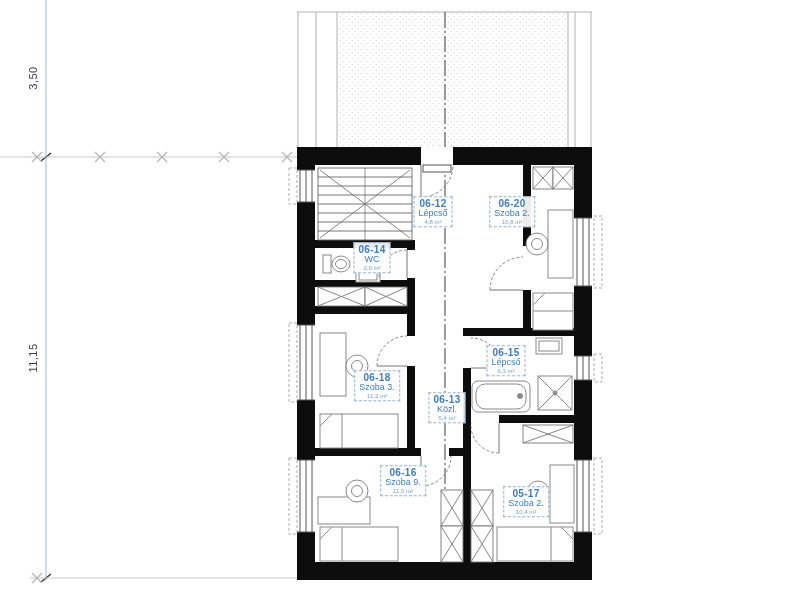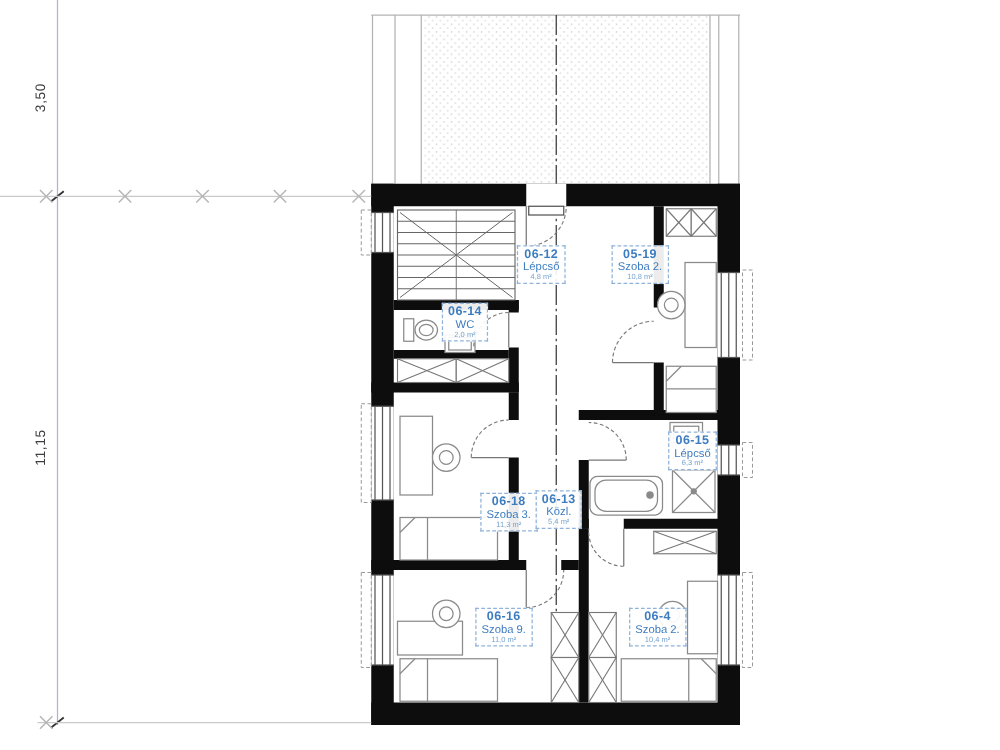--- a/index.html
+++ b/index.html
@@ -304,51 +304,51 @@
     </g>
   </g>
 </svg>
 
   <div class="room-label" style="left:433px;top:212px;">
     <span class="rl-code">06-12</span>
     <span class="rl-name">Lépcső</span>
     <span class="rl-area">4,8 m²</span>
   </div>
   <div class="room-label" style="left:512px;top:212px;">
-    <span class="rl-code">05-19</span>
+    <span class="rl-code">06-20</span>
     <span class="rl-name">Szoba 2.</span>
     <span class="rl-area">10,8 m²</span>
   </div>
   <div class="room-label" style="left:372px;top:258px;">
     <span class="rl-code">06-14</span>
     <span class="rl-name">WC</span>
     <span class="rl-area">2,0 m²</span>
   </div>
-  <div class="room-label" style="left:407px;top:386px;margin-top:24px;">
+  <div class="room-label" style="left:377px;top:386px;">
     <span class="rl-code">06-18</span>
     <span class="rl-name">Szoba 3.</span>
     <span class="rl-area">11,3 m²</span>
   </div>
-  <div class="room-label" style="left:506px;top:361px;margin-left:48px;">
+  <div class="room-label" style="left:506px;top:361px;">
     <span class="rl-code">06-15</span>
     <span class="rl-name">Lépcső</span>
     <span class="rl-area">6,3 m²</span>
   </div>
   <div class="room-label" style="left:447px;top:408px;">
     <span class="rl-code">06-13</span>
     <span class="rl-name">Közl.</span>
     <span class="rl-area">5,4 m²</span>
   </div>
-  <div class="room-label" style="left:403px;top:502px;">
+  <div class="room-label" style="left:403px;top:481px;">
     <span class="rl-code">06-16</span>
     <span class="rl-name">Szoba 9.</span>
     <span class="rl-area">11,0 m²</span>
   </div>
   <div class="room-label" style="left:526px;top:502px;">
-    <span class="rl-code">06-4</span>
+    <span class="rl-code">05-17</span>
     <span class="rl-name">Szoba 2.</span>
     <span class="rl-area">10,4 m²</span>
   </div>
 
   <div class="dim" style="left:33px;top:78px;">3,50</div>
   <div class="dim" style="left:33px;top:358px;">11,15</div>
 
 </div>
 
 </body></html>

